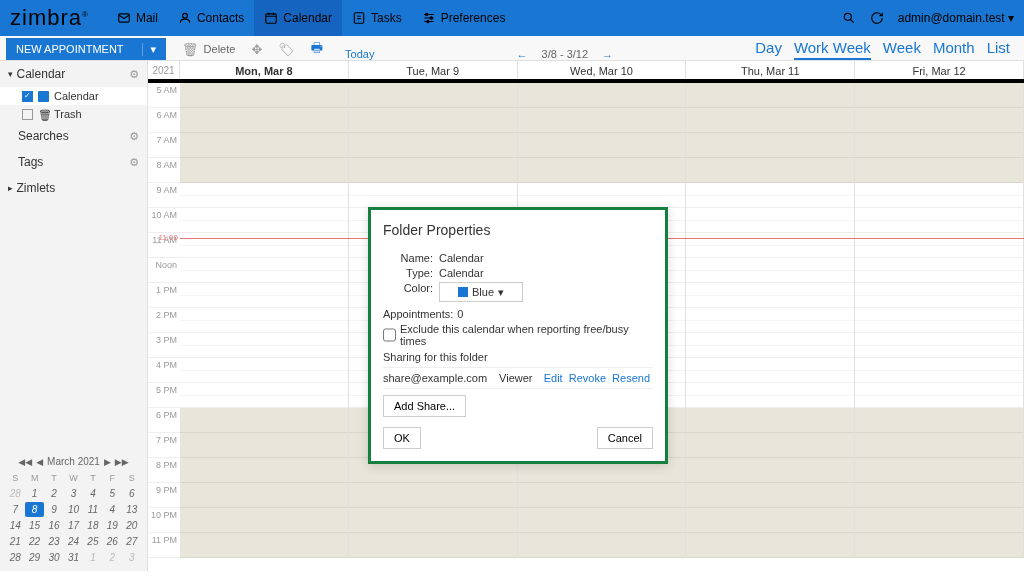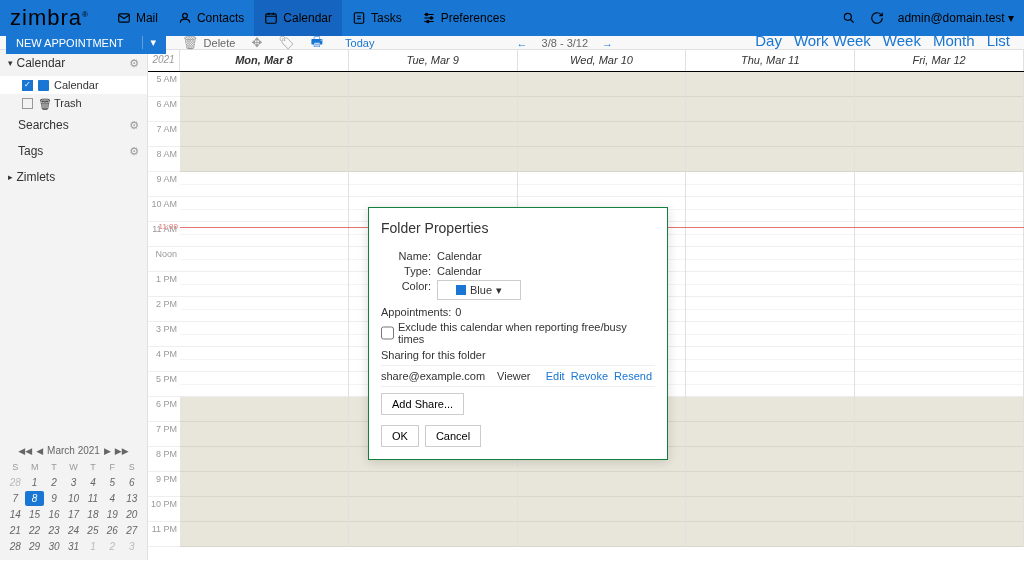--- a/index.html
+++ b/index.html
@@ -9,21 +9,21 @@
 .header { height: 36px; background: #1976d2; display: flex; align-items: center; padding: 0 10px; color: #000000; }
 .logo { font-size: 22px; font-weight: 300; letter-spacing: 1px; margin-right: 18px; }
 .logo::after { content: "®"; font-size: 8px; vertical-align: super; }
 .nav-tabs { display: flex; height: 100%; }
 .nav-tab { display: flex; align-items: center; height: 100%; padding: 12px 10px; cursor: pointer; font-size: 12px; gap: 5px; }
 .nav-tab.active { background: #1565c0; }
 .header-right { margin-left: auto; display: flex; align-items: center; gap: 14px; font-size: 12px; }
 .icon-sm { width: 14px; height: 14px; display: inline-block; }
 
 
-.toolbar { height: 14px; background: #f8f8f8; border-bottom: 1px solid #e0e0e0; display: flex; align-items: center; padding: 0 6px; }
+.toolbar { height: 25px; background: #f8f8f8; border-bottom: 1px solid #e0e0e0; display: flex; align-items: flex-end; padding: 0 6px; }
 .new-btn { background: #1976d2; color: #fff; height: 22px; display: flex; align-items: center; padding: 0 10px; font-size: 11px; font-weight: 500; cursor: pointer; position: relative; margin-right: 8px; }
 .new-btn .chev { margin-left: 18px; border-left: 1px solid rgba(255,255,255,0.3); padding-left: 8px; }
 .tb-item { display: flex; align-items: center; gap: 5px; padding: 0 8px; height: 22px; cursor: pointer; color: #666; font-size: 11px; }
 .tb-icon { color: #999; font-size: 13px; }
 .today-link { color: #1976d2; margin-left: 14px; cursor: pointer; font-size: 11px; }
 .date-nav { margin-left: auto; margin-right: auto; display: flex; align-items: center; gap: 14px; color: #666; font-size: 11px; }
 .date-nav .arrow { color: #1976d2; cursor: pointer; font-weight: bold; }
 .views { display: flex; gap: 12px; margin-right: 8px; font-size: 15px; }
 .view-link { color: #1976d2; cursor: pointer; padding-bottom: 2px; }
 .view-link.active { border-bottom: 2px solid #1976d2; font-weight: 500; }
@@ -48,48 +48,48 @@
 .mini-cal-head { display: flex; align-items: center; justify-content: center; gap: 4px; margin-bottom: 4px; color: #666; }
 .mini-cal-head .nav { cursor: pointer; font-size: 9px; }
 .mini-cal-grid { display: grid; grid-template-columns: repeat(7, 1fr); text-align: center; gap: 1px; }
 .mini-cal-grid .dow { color: #999; font-size: 9px; padding: 2px 0; }
 .mini-cal-grid .day { padding: 2px 0; cursor: pointer; color: #666; font-style: italic; }
 .mini-cal-grid .day.prev, .mini-cal-grid .day.next { color: #bbb; }
 .mini-cal-grid .day.today { background: #1976d2; color: #fff; border-radius: 2px; }
 
 
 .cal-area { flex: 1; display: flex; flex-direction: column; overflow: hidden; }
-.cal-header-row { display: flex; height: 22px; border-bottom: 1px solid #000000; background: #fff; font-style: italic; }
+.cal-header-row { display: flex; height: 22px; border-bottom: 4px solid #000000; background: #fff; }
 .year-cell { width: 32px; text-align: center; font-size: 10px; color: #999; padding-top: 4px; border-right: 1px solid #e0e0e0; }
 .day-header { flex: 1; text-align: center; font-size: 11px; color: #333; padding-top: 4px; border-right: 1px solid #e0e0e0; }
 .day-header.bold { font-weight: 600; }
 .cal-scroll { flex: 1; overflow: hidden; position: relative; }
 .cal-grid { display: flex; }
 .time-col { width: 32px; }
 .time-slot { height: 25px; border-bottom: 1px solid #eee; font-size: 9px; color: #999; text-align: right; padding: 2px 3px 0 0; }
 .day-col { flex: 1; border-right: 1px solid #e0e0e0; background: #e8e6da; }
 .day-col .hour { height: 25px; border-bottom: 1px solid #d8d6ca; position: relative; }
 .day-col .hour.work { background: #fff; border-bottom: 1px solid #eee; }
 .day-col .hour.work::after { content:""; position:absolute; left:0; right:0; top:50%; border-top:1px solid #f4f4f4; }
 .now-line { position: absolute; left: 32px; right: 0; height: 1px; background: #e57373; }
 .now-line::before { content: "11:00"; position: absolute; left: -32px; top: -5px; font-size: 8px; color: #e57373; width: 30px; text-align: right; }
 
 
-.dialog { position: absolute; left: 368px; top: 207px; width: 300px; background: #fff; border: 1px solid #15803d; box-shadow: 0 2px 10px rgba(0,0,0,0.15); padding: 12px; z-index: 100; font-size: 11px; }
+.dialog { position: absolute; left: 368px; top: 207px; width: 300px; background: #fff; border: 3px solid #15803d; box-shadow: 0 2px 10px rgba(0,0,0,0.15); padding: 12px; z-index: 100; font-size: 11px; }
 .dialog h3 { font-size: 14px; font-weight: 400; margin-bottom: 14px; color: #333; }
 .dlg-row { display: flex; margin-bottom: 3px; }
 .dlg-label { width: 56px; text-align: right; padding-right: 6px; color: #333; }
 .dlg-val { flex: 1; }
 .color-sel { display: inline-flex; align-items: center; gap: 4px; border: 1px solid #ccc; padding: 2px 18px; height: 20px; cursor: pointer; }
 .color-sw { width: 10px; height: 10px; background: #1976d2; }
 .dlg-section-label { font-weight: 400; margin-top: 4px; margin-bottom: 4px; font-size: 11px; }
 .share-row { display: flex; align-items: center; gap: 6px; padding: 4px 0; border-top: 1px solid #eee; border-bottom: 1px solid #eee; }
 .share-actions a { color: #1976d2; text-decoration: none; margin-right: 3px; cursor: pointer; }
 .dlg-btn { border: 1px solid #ccc; background: #fff; padding: 4px 10px; cursor: pointer; font-size: 11px; }
-.dlg-footer { display: flex; justify-content: flex-start; gap: 6px; margin-top: 10px; }
+.dlg-footer { display: flex; justify-content: space-between; gap: 6px; margin-top: 10px; }
 .add-share { margin-top: 6px; }
 </style>
 </head>
 <body>
 
 <div class="header">
   <div class="logo">zimbra</div>
   <div class="nav-tabs">
     <div class="nav-tab">
       <svg class="icon-sm" viewBox="0 0 24 24" fill="none" stroke="currentColor" stroke-width="2">

